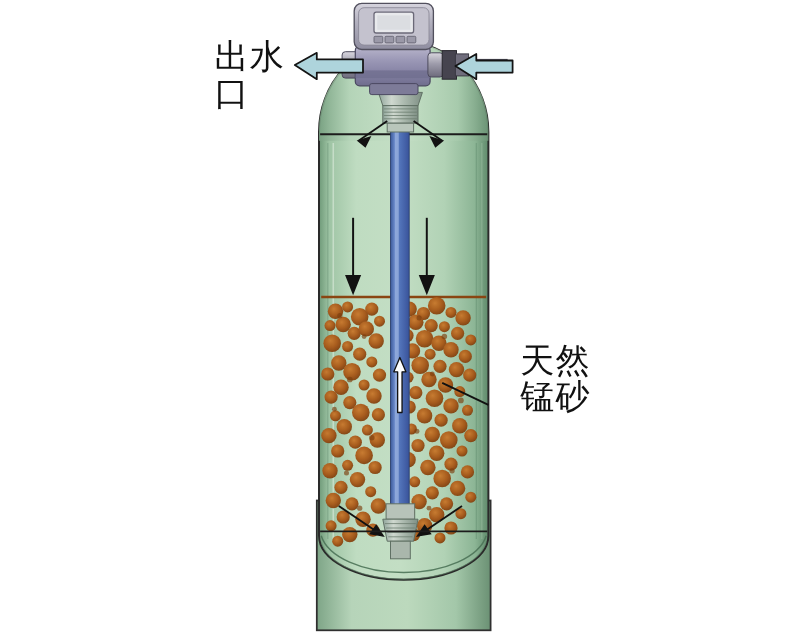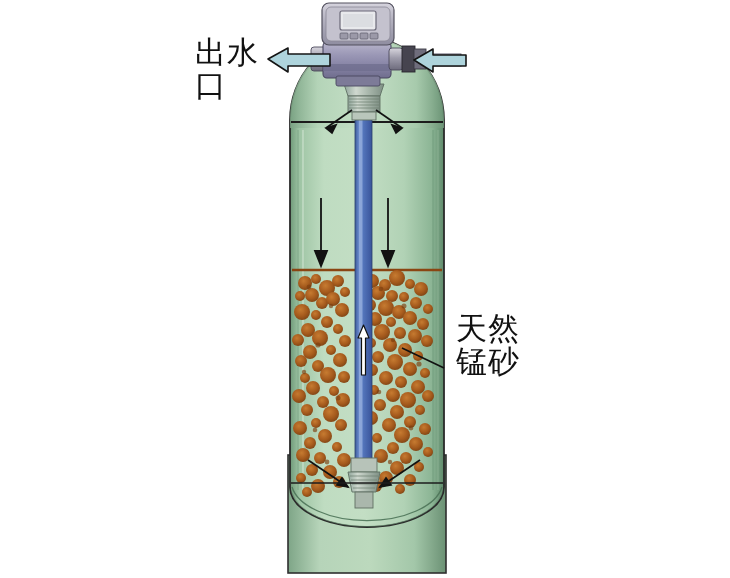--- a/index.html
+++ b/index.html
@@ -9,21 +9,21 @@
     overflow:hidden;position:relative;
   }
   #stage{position:absolute;left:0;top:0;width:730px;height:520px;}
   .lbl{
     position:absolute;color:#111;font-size:31px;line-height:33px;
     font-family:"DejaVu Sans","Liberation Sans",sans-serif;
     white-space:pre-line;letter-spacing:1px;
   }
   #label-outlet{left:195px;top:36px;}
   #label-inlet{left:470px;top:42px;}
-  #label-media{left:456px;top:312px;}
+  #label-media{left:473px;top:312px;}
   svg{display:block;}
 </style>
 </head>
 <body>
 
 <div id="stage">
 
   <svg width="730" height="578" viewBox="0 0 730 578">
     <defs>
       <linearGradient id="gTank" x1="0" y1="0" x2="1" y2="0">

